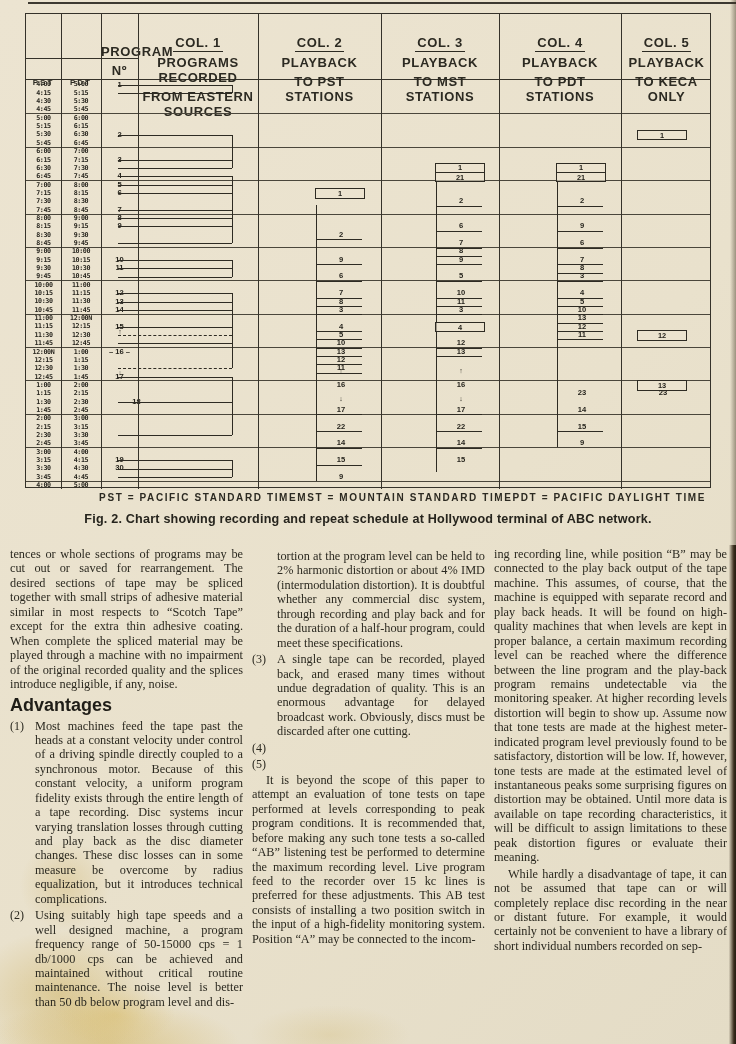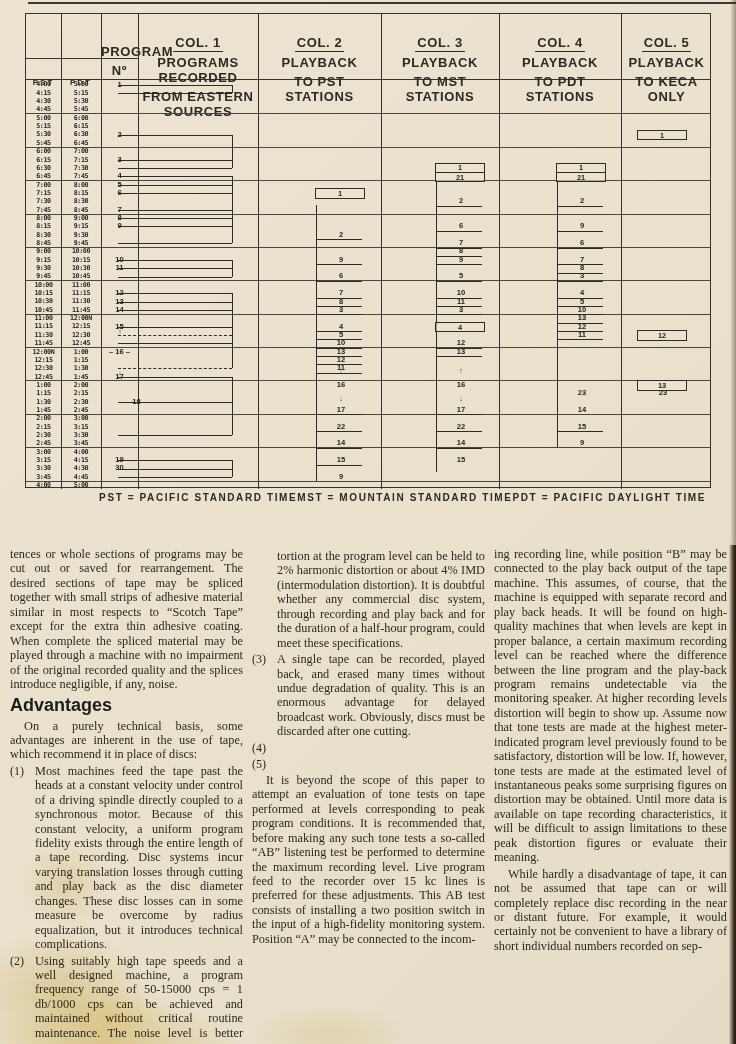--- a/index.html
+++ b/index.html
@@ -426,27 +426,27 @@
         <div class="vline" style="left: 232px;"></div>
         <div class="vline" style="left: 355px;"></div>
         <div class="vline" style="left: 473px;"></div>
         <div class="vline" style="left: 595px;"></div>
       </div>
     <div class="legend">
       <span>PST = PACIFIC  STANDARD  TIME</span>
       <span>MST = MOUNTAIN STANDARD TIME</span>
       <span>PDT = PACIFIC  DAYLIGHT  TIME</span>
     </div>
+    <figcaption class="caption">Fig. 2.   Chart showing recording and repeat schedule at Hollywood terminal of ABC network.</figcaption>
   </figure>
 
   <div class="body-text">
     <div class="textcol">
       <p class="noindent">tences or whole sections of programs may be cut out or saved for rearrangement. The desired sections of tape may be spliced together with small strips of adhesive material similar in most respects to “Scotch Tape” except for the extra thin adhesive coating.  When complete the spliced material may be played through a machine with no impairment of the original recorded quality and the splices introduce negligible, if any, noise.</p>
       <h4 class="adv">Advantages</h4>
-      <p>On a purely technical basis, some advantages are inherent in the use of tape, which recommend it in place of discs:</p>
       <div class="item">
         <span class="no">(1)</span>
         <span class="it">Most machines feed the tape past the heads at a constant velocity under control of a driving spindle directly coupled to a synchronous motor. Because of this constant velocity, a uniform program fidelity exists through the entire length of a tape recording. Disc systems incur varying translation losses through cutting and play back as the disc diameter changes. These disc losses can in some measure be overcome by radius equalization, but it introduces technical complications.</span>
       </div>
       <div class="item">
         <span class="no">(2)</span>
         <span class="it">Using suitably high tape speeds and a well designed machine, a program frequency range of 50-15000 cps = 1 db/1000 cps can be achieved and maintained without critical routine maintenance. The noise level is better than 50 db below program level and dis-</span>
       </div>
     </div>
     <div class="textcol">

